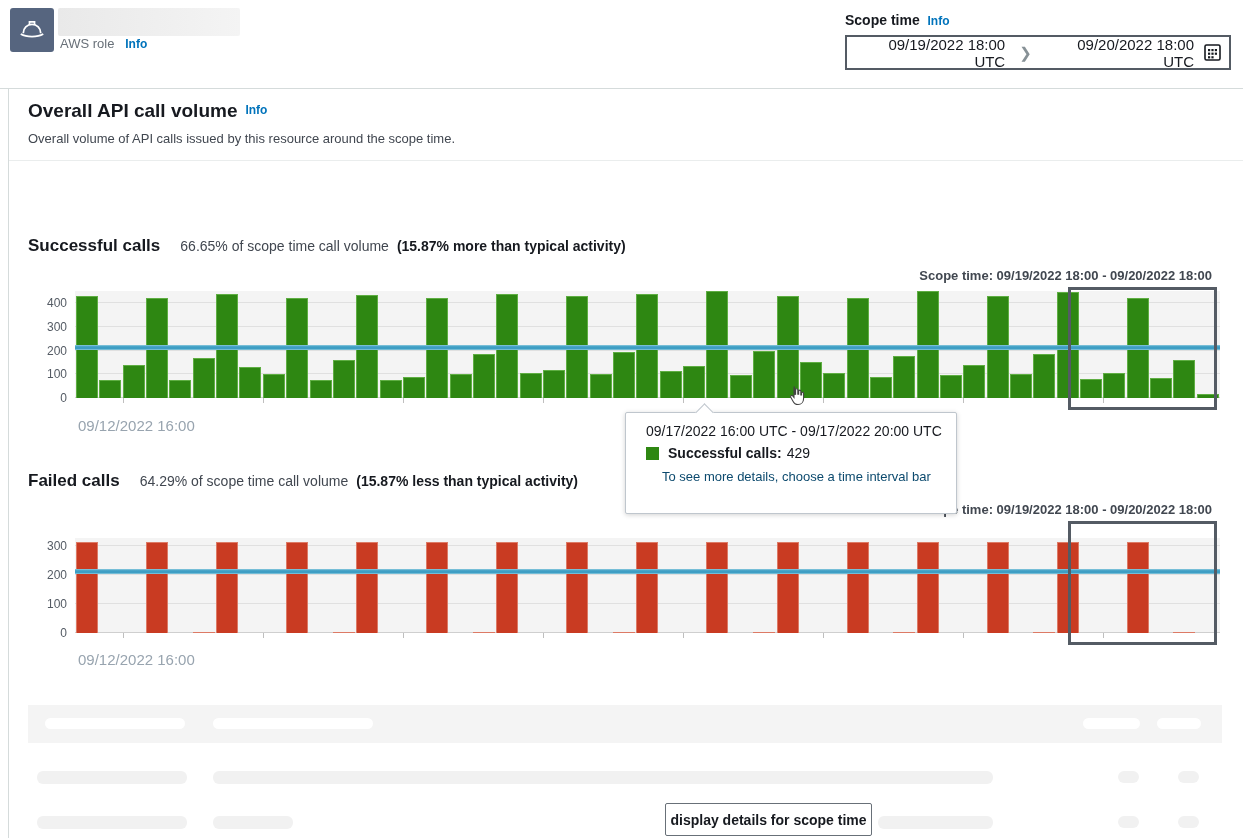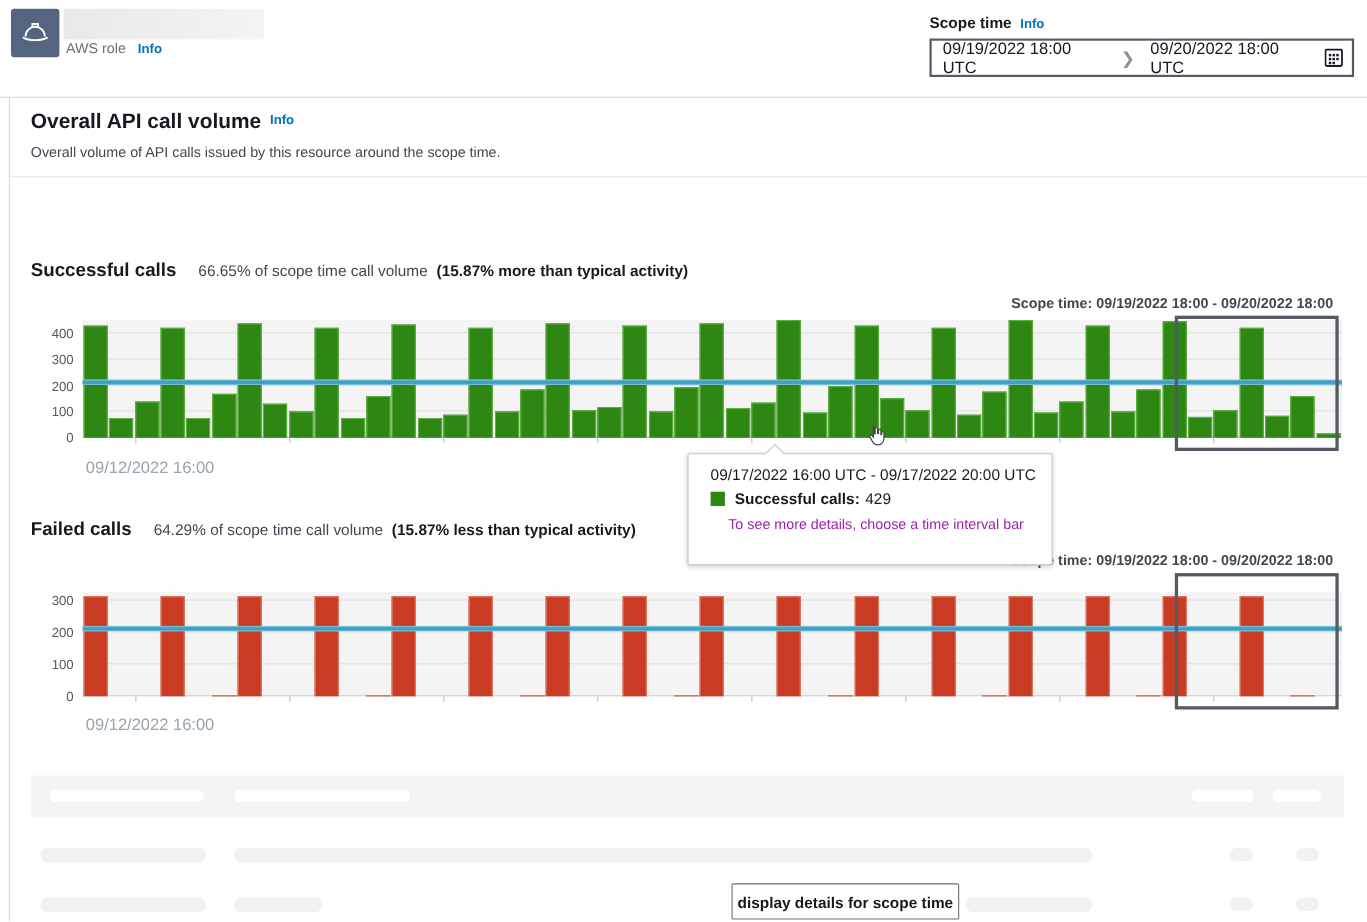--- a/index.html
+++ b/index.html
@@ -6,21 +6,21 @@
   .page{position:relative;width:1243px;height:838px;overflow:hidden;background:#fff;color:#16191f;}
 
   
   .topstrip{position:absolute;left:0;top:0;width:1243px;height:88px;background:#fff;border-bottom:1px solid #d5dbdb;}
   .role-icon{position:absolute;left:10px;top:8px;width:44px;height:44px;background:#56657f;border-radius:3px;display:flex;align-items:center;justify-content:center;}
   .redacted{position:absolute;left:58px;top:8px;width:182px;height:28px;background:linear-gradient(90deg,#e9e9e9,#f4f4f4);border-radius:2px;}
   .role-label{position:absolute;left:60px;top:36px;font-size:13px;color:#687078;}
   .info-link{color:#0073bb;font-weight:bold;font-size:12px;text-decoration:none;cursor:pointer;}
   .scope-label{position:absolute;left:845px;top:12px;font-size:14px;font-weight:bold;color:#16191f;}
   .scope-box{position:absolute;left:845px;top:35px;width:382px;height:31px;border:2px solid #545b64;background:#fff;display:flex;align-items:center;font-size:15px;color:#16191f;}
-  .scope-box .dt{padding:0 10px;}
+  .scope-box .dt{padding:0 10px;text-align:right;}
   .scope-box .chev{color:#879196;font-size:15px;font-weight:bold;padding:0 4px;}
   .cal-icon{margin-left:auto;margin-right:8px;display:flex;}
 
   
   .card-vline{position:absolute;left:8px;top:88px;width:1px;height:750px;background:#d5dbdb;}
   .sec-title{position:absolute;left:28px;top:100px;font-size:19px;font-weight:bold;color:#16191f;}
   .sec-title .info-link{font-size:12px;vertical-align:3px;margin-left:8px;}
   .sec-desc{position:absolute;left:28px;top:131px;font-size:13px;color:#414750;}
   .sec-divider{position:absolute;left:9px;top:160px;width:1234px;height:1px;background:#eaeded;}
 
@@ -49,21 +49,21 @@
   .xdate{position:absolute;left:78px;font-size:15px;color:#98a4af;}
 
   
   .tooltip{position:absolute;left:625px;top:412px;width:330px;height:100px;background:#fff;border:1px solid #bfc6cd;border-radius:2px;box-shadow:0 1px 5px rgba(0,0,0,.18);z-index:6;font-size:14px;}
   .tooltip .caret{position:absolute;left:72px;top:-7px;width:12px;height:12px;background:#fff;border-left:1px solid #bfc6cd;border-top:1px solid #bfc6cd;transform:rotate(45deg);}
   .tt-title{margin:10px 0 6px 20px;color:#16191f;}
   .tt-row{display:flex;align-items:center;margin:5px 0 0 20px;color:#16191f;}
   .tt-swatch{width:13px;height:13px;background:#2e8712;margin-right:9px;}
   .tt-dash{width:15px;height:4px;background:#4aa3c7;border-radius:2px;margin-right:8px;}
   .tt-row b{margin-right:5px;}
-  .tt-foot{margin:8px 0 0 36px;font-size:13px;color:#a21caf;}
+  .tt-foot{margin:8px 0 0 36px;font-size:13px;color:#0c4a6e;}
 
   .cursor{position:absolute;z-index:7;}
 
   
   .skel-band{position:absolute;left:28px;top:705px;width:1194px;height:38px;background:#f4f4f4;}
   .pill{position:absolute;border-radius:6px;}
   .pill.white{background:#fff;}
   .pill.gray{background:#f1f1f1;}
   .hint-text{position:absolute;top:811px;left:345px;font-size:14px;color:#16191f;}
   .scope-btn{position:absolute;left:665px;top:803px;width:205px;height:31px;background:#fff;border:1px solid #687078;border-radius:2px;display:flex;align-items:center;justify-content:center;font-size:14px;font-weight:bold;color:#16191f;cursor:pointer;}

